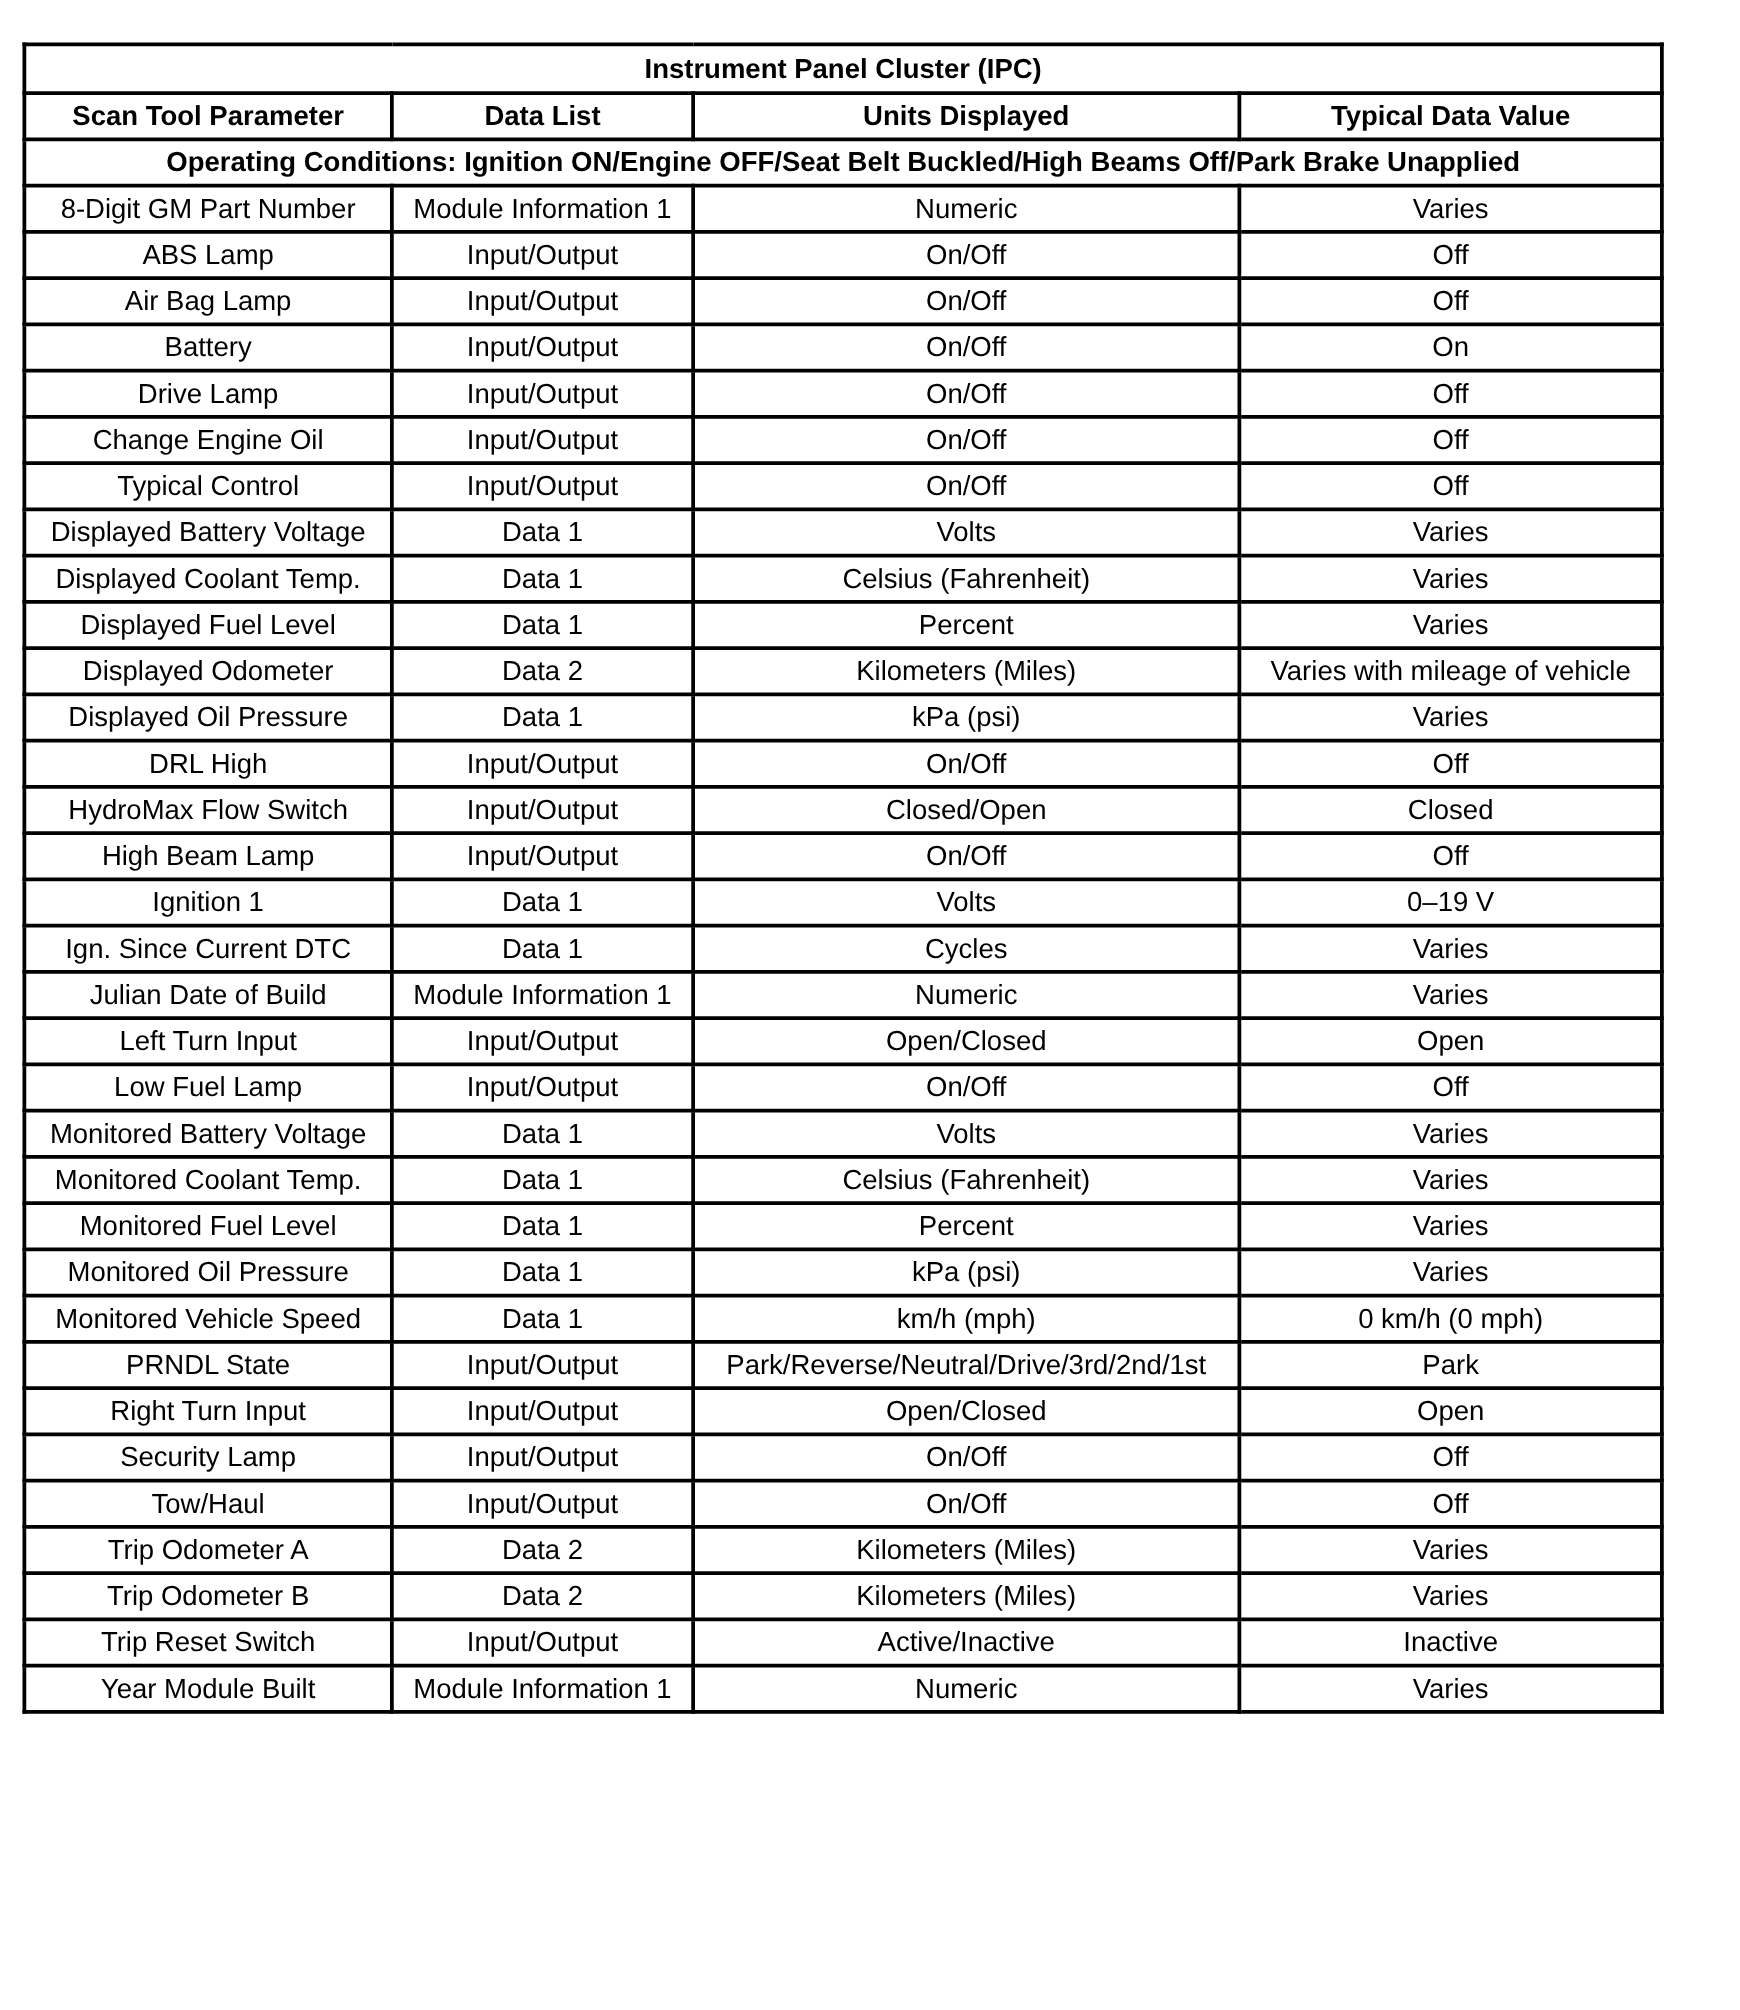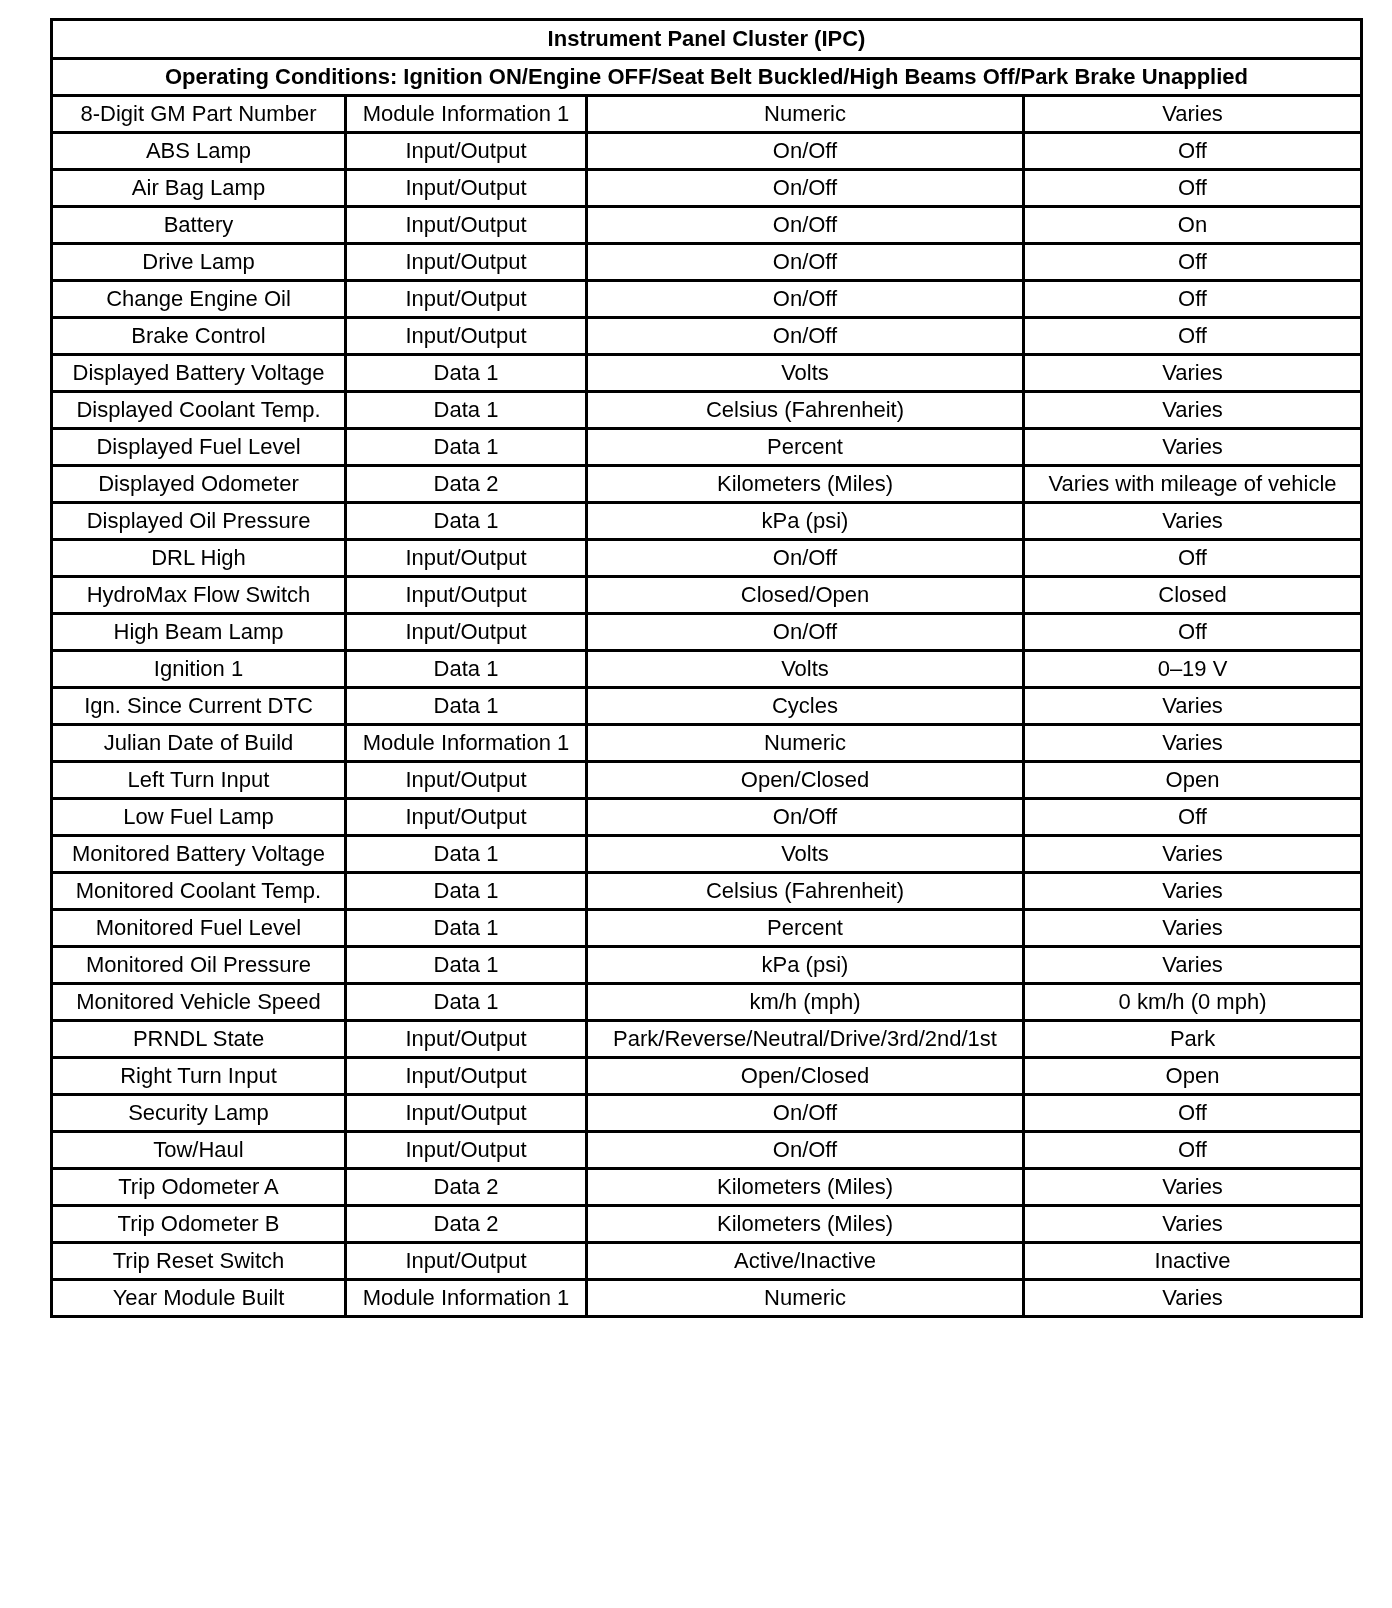--- a/index.html
+++ b/index.html
@@ -1,17 +1,17 @@
 <!DOCTYPE html>
 <html><head>
 <meta charset="utf-8">
 <style>
   html, body { margin: 0; padding: 0; background: #ffffff; }
   body { width: 1392px; height: 1608px; position: relative; font-family: "Liberation Sans", "DejaVu Sans", sans-serif; color: #000; }
-  .wrap { position: absolute; left: 18px; top: 18px; width: 1310px; margin-left: 32px; }
+  .wrap { position: absolute; left: 18px; top: 34px; width: 1310px; }
   table { border-collapse: collapse; width: 1310px; table-layout: fixed; }
   td, th { border: 3px solid #000; height: 34px; padding: 0 5px; font-size: 22px; white-space: nowrap; overflow: hidden; }
   th { font-weight: bold; text-align: center; }
   .title th { height: 36px; }
   .c1 { text-align: center; }
   .c2, .c3, .c4 { text-align: center; }
   .cond th { font-size: 22px; }
 </style>
 </head>
 <body>
@@ -21,20 +21,26 @@
     <colgroup>
       <col style="width:294px">
       <col style="width:241px">
       <col style="width:437px">
       <col style="width:338px">
     </colgroup>
     <thead>
       <tr class="title">
         <th colspan="4">Instrument Panel Cluster (IPC)</th>
       </tr>
+      <tr>
+        <th>Scan Tool Parameter</th>
+        <th>Data List</th>
+        <th>Units Displayed</th>
+        <th>Typical Data Value</th>
+      </tr>
       <tr class="cond">
         <th colspan="4">Operating Conditions: Ignition ON/Engine OFF/Seat Belt Buckled/High Beams Off/Park Brake Unapplied</th>
       </tr>
     </thead>
     <tbody id="tbody">
         <tr>
           <td class="c1">8-Digit GM Part Number</td>
           <td class="c2">Module Information 1</td>
           <td class="c3">Numeric</td>
           <td class="c4">Varies</td>
@@ -63,21 +69,21 @@
           <td class="c3">On/Off</td>
           <td class="c4">Off</td>
         </tr>
         <tr>
           <td class="c1">Change Engine Oil</td>
           <td class="c2">Input/Output</td>
           <td class="c3">On/Off</td>
           <td class="c4">Off</td>
         </tr>
         <tr>
-          <td class="c1">Brake Control</td>
+          <td class="c1">Typical Control</td>
           <td class="c2">Input/Output</td>
           <td class="c3">On/Off</td>
           <td class="c4">Off</td>
         </tr>
         <tr>
           <td class="c1">Displayed Battery Voltage</td>
           <td class="c2">Data 1</td>
           <td class="c3">Volts</td>
           <td class="c4">Varies</td>
         </tr>

